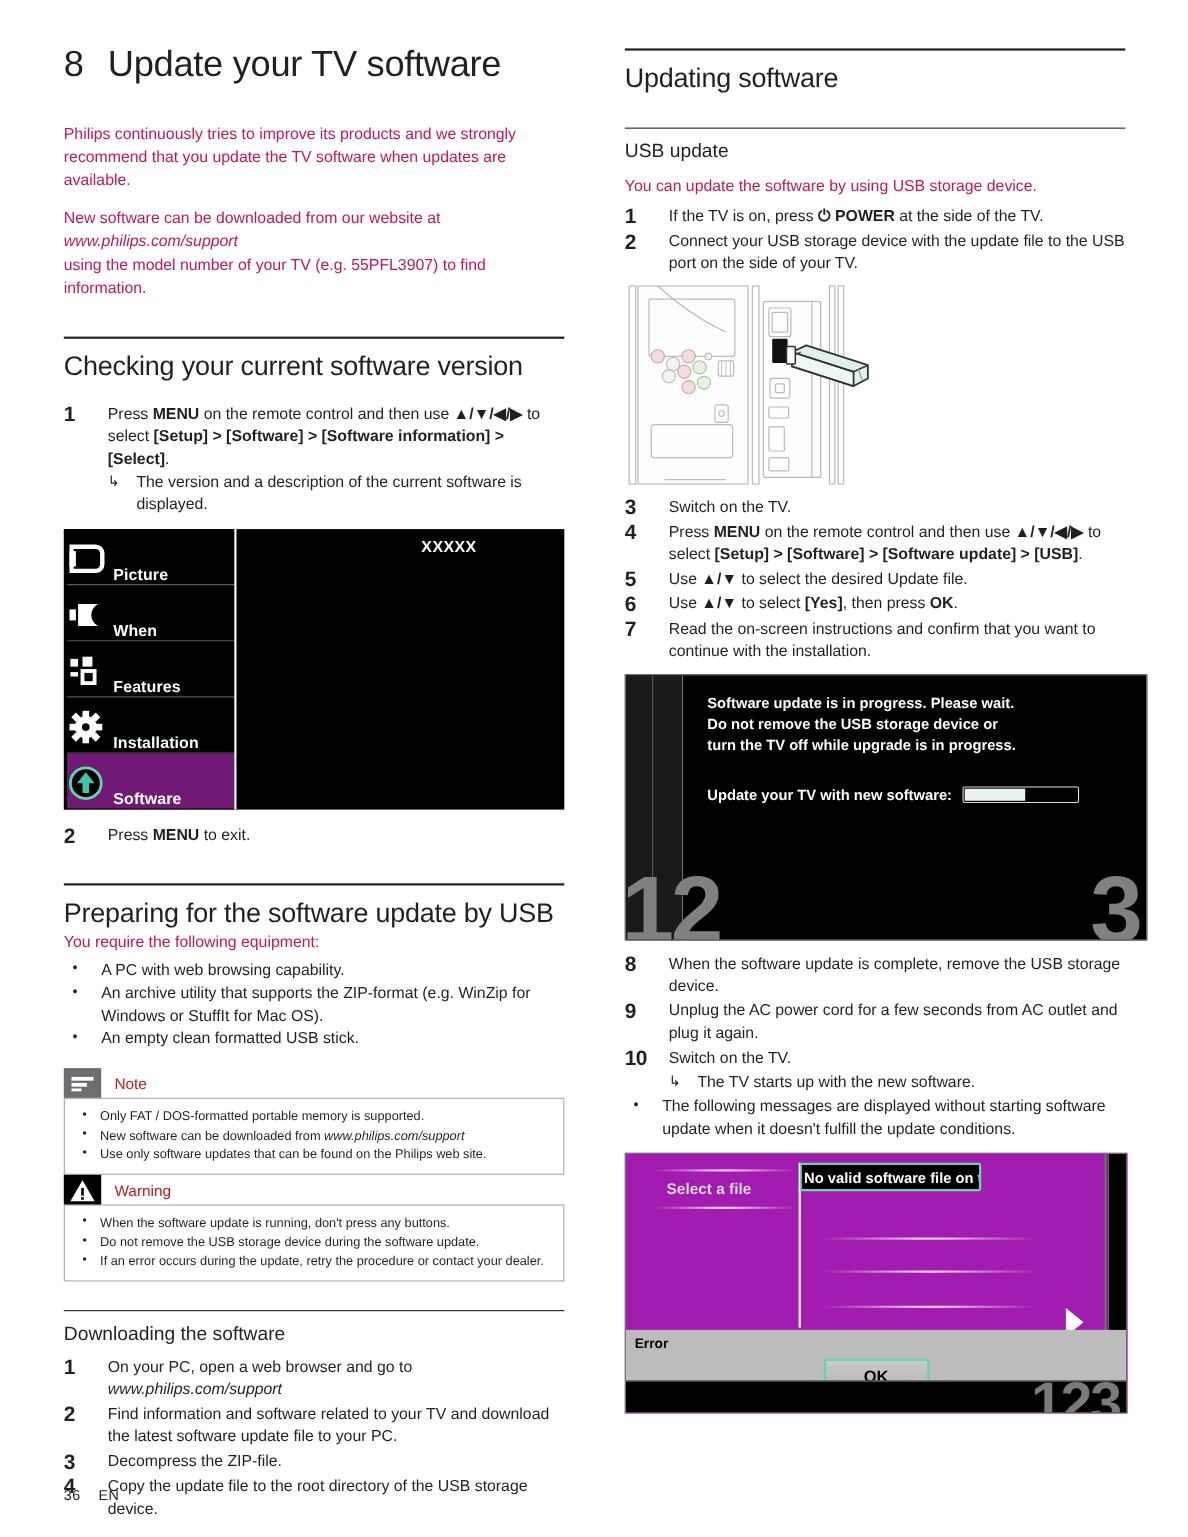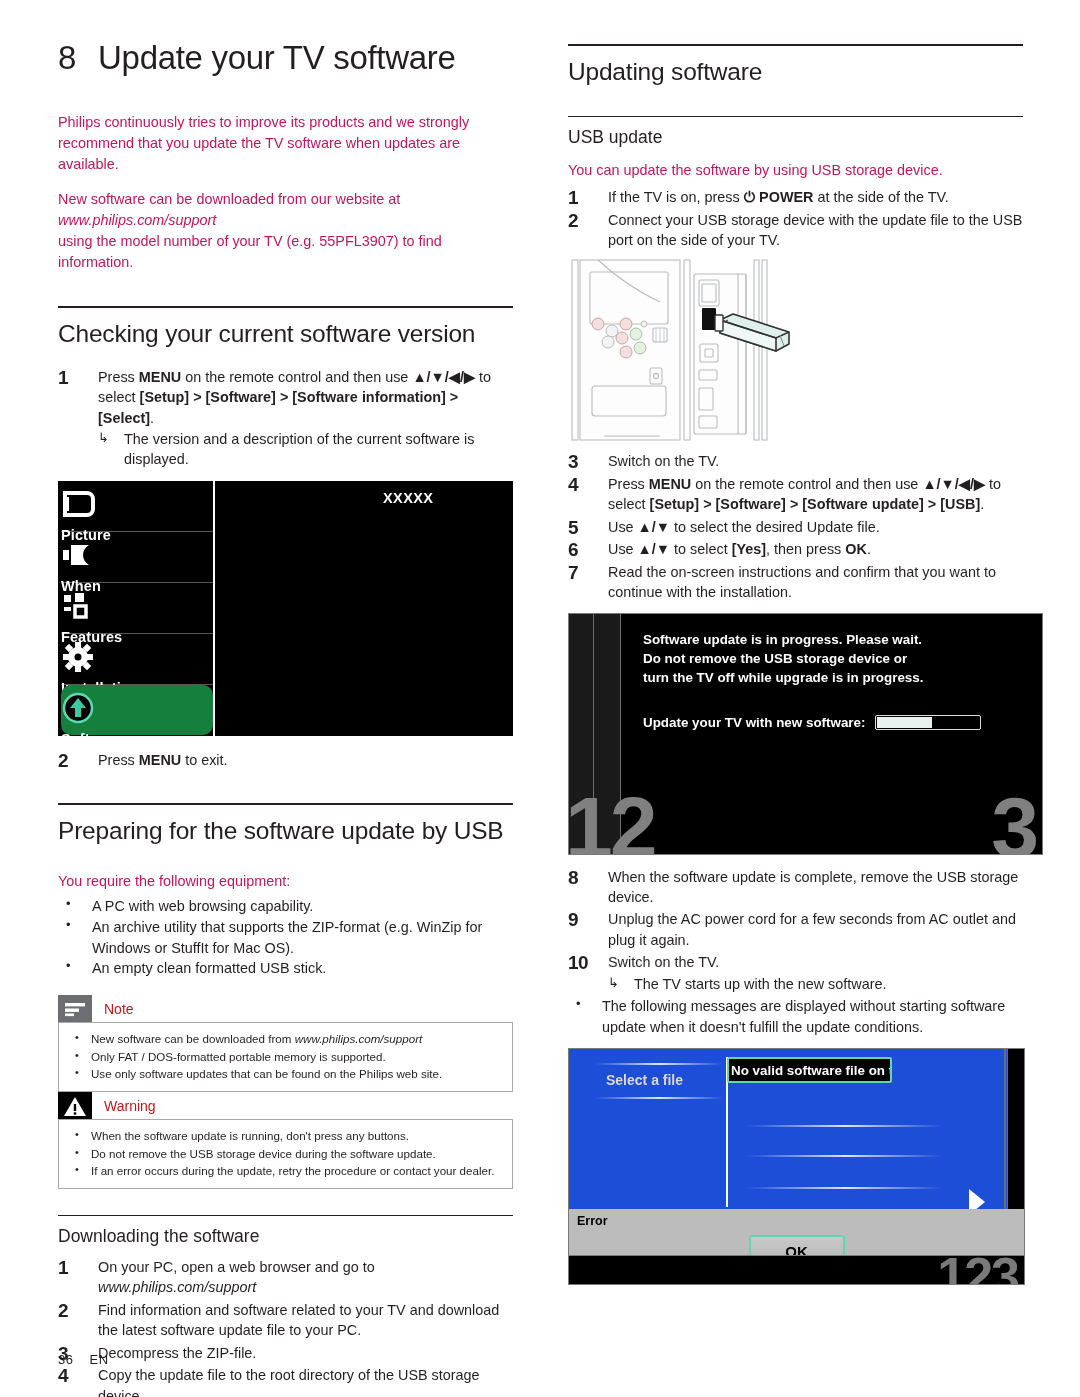--- a/index.html
+++ b/index.html
@@ -73,27 +73,26 @@
   
   .tvmenu{
     position:relative;background:#000;width:455px;height:255px;
     color:#fff;overflow:hidden;
   }
   .tvmenu .sidebar{
     position:absolute;left:0;top:0;width:155px;height:100%;
     background:#000;
   }
   .tvmenu .sb-item{
-    position:relative;height:50px;display:flex;align-items:flex-start;
+    position:relative;height:50px;display:flex;align-items:flex-end;
     border-bottom:1px solid rgba(255,255,255,.35);
     margin-left:3px;
-    flex-direction:column;
   }
   .tvmenu .sb-item:last-child{border-bottom:none;}
-  .tvmenu .sb-item.active{background:#15803d;border-bottom:none;border-radius:10px;}
+  .tvmenu .sb-item.active{background:#701a75;border-bottom:none;}
   .tvmenu .sb-icon{
     width:46px;height:46px;flex:0 0 46px;
     display:flex;align-items:center;justify-content:center;
     margin-left:-4px;
   }
   .tvmenu .sb-label{font-size:14.5px;font-weight:700;letter-spacing:.1px;}
   .tvmenu .sb-item.active .sb-label{color:#fff;}
 
   .tvmenu .divider{
     position:absolute;left:155px;top:0;width:2px;height:100%;background:#fff;
@@ -163,21 +162,21 @@
   .bar .fill{position:absolute;left:1px;top:1px;bottom:1px;background:#e9f2ee;}
   .wm{
     position:absolute;bottom:-16px;color:#808080;font-size:86px;font-weight:700;
     letter-spacing:-3px;line-height:1;font-family:"Liberation Sans",sans-serif;
   }
   .wm.w12{left:-4px;}
   .wm.w3{right:6px;}
 
   
   .errscreen{
-    position:relative;width:455px;height:235px;background:#1d4ed8;
+    position:relative;width:455px;height:235px;background:#a21caf;
     border:1px solid #7a7a7a;overflow:hidden;
   }
   .err-left-label{
     position:absolute;left:37px;top:23px;color:#d9d9d9;font-size:14px;font-weight:700;
   }
   .err-sep{
     position:absolute;height:2px;
     background:linear-gradient(to right,rgba(255,255,255,0),rgba(255,255,255,.85),rgba(255,255,255,0));
   }
   .err-vline{position:absolute;left:157px;top:8px;width:2px;height:150px;background:#fff;}
@@ -332,42 +331,42 @@
     <ol class="steps" style="margin-top:14px;">
       <li>
         <span class="num">2</span>
         <span>Press </span><span class="b">MENU</span><span> to exit.</span>
       </li>
     </ol>
 
     <div class="rule-thick" style="margin-top:32px;"></div>
     <h2 class="section" style="margin-top:12px;">Preparing for the software update by USB</h2>
 
-    <p class="body" style="margin-top:26px;">You require the following equipment:</p>
+    <p class="body" style="margin-top:2px;">You require the following equipment:</p>
     <ul class="bullets" style="margin-top:4px;">
       <li>A PC with web browsing capability.</li>
       <li>An archive utility that supports the ZIP-format (e.g. WinZip for Windows or StuffIt for Mac OS).</li>
       <li>An empty clean formatted USB stick.</li>
     </ul>
 
     <div style="margin-top:16px;">
       <div class="adm-head">
         <span class="adm-badge note">
           <svg width="22" height="16" viewBox="0 0 22 16">
               <rect x="1" y="2" width="20" height="3.4" fill="#fff"></rect>
               <rect x="1" y="7.5" width="14" height="3.4" fill="#fff"></rect>
               <rect x="1" y="12.5" width="9" height="2.6" fill="#fff"></rect>
             </svg>
         </span>
         <span class="adm-title">Note</span>
       </div>
       <div class="adm-body">
         <ul>
+          <li>Only FAT / DOS-formatted portable memory is supported.</li>
           <li><span>New software can be downloaded from </span><span class="italbold">www.philips.com/support</span></li>
-          <li>Only FAT / DOS-formatted portable memory is supported.</li>
           <li>Use only software updates that can be found on the Philips web site.</li>
         </ul>
       </div>
     </div>
 
     <div style="">
       <div class="adm-head">
         <span class="adm-badge warn">
           <svg width="24" height="22" viewBox="0 0 24 22">
               <path d="M12 2 L23 21 L1 21 Z" fill="#fff"></path>

